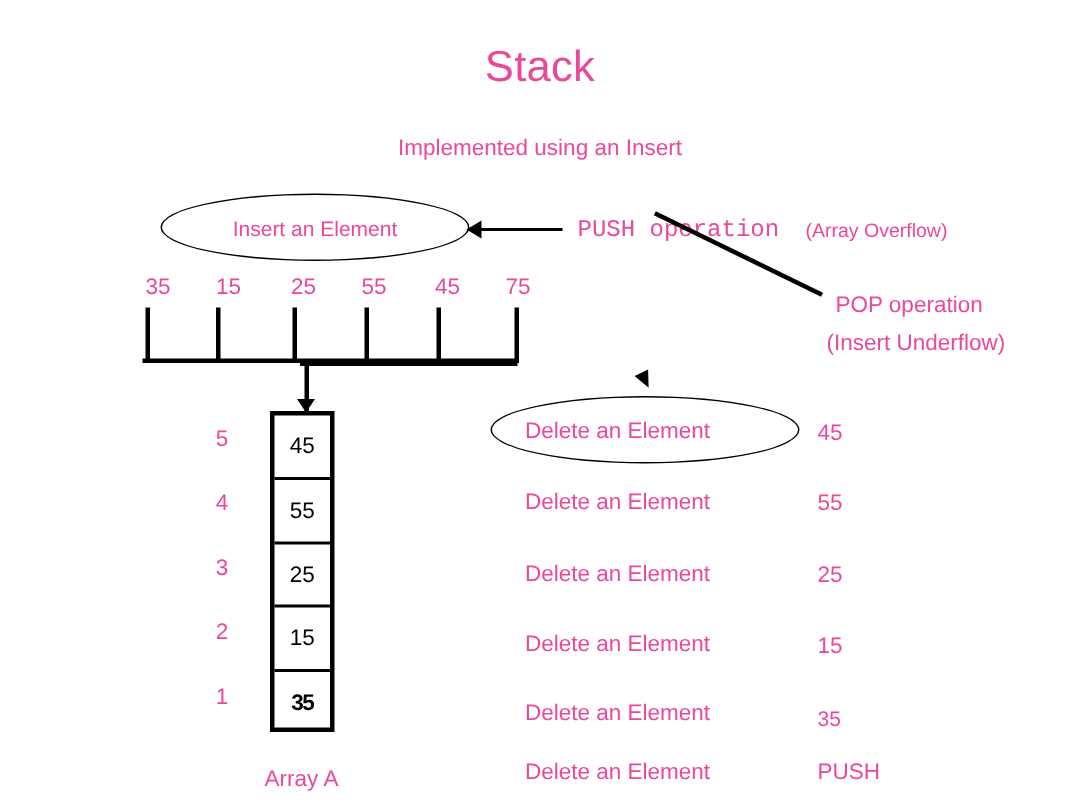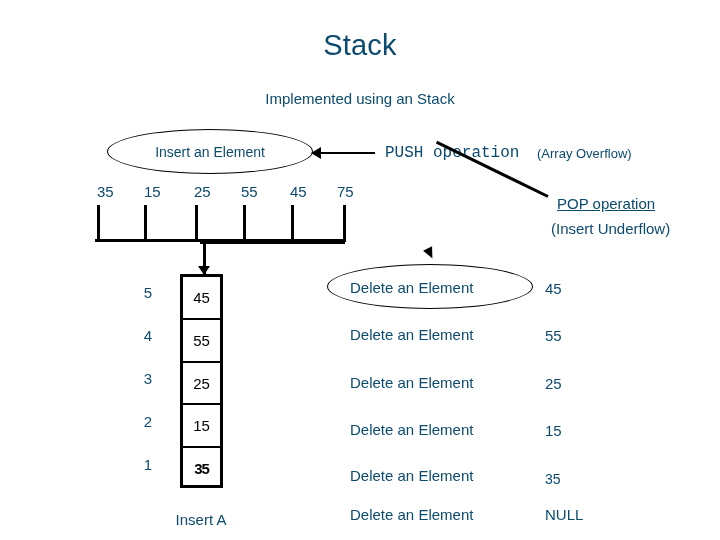--- a/index.html
+++ b/index.html
@@ -10,21 +10,21 @@
   #slide {
     position: relative;
     width: 720px;
     height: 540px;
     background: #ffffff;
     overflow: hidden;
     font-family: "Liberation Sans", sans-serif;
     color: #000000;
   }
   .abs { position: absolute; }
-  .txt { white-space: nowrap; color: #0c4a6e; }
+  .txt { white-space: nowrap; color: #ec4899; }
 
   #title {
     left: 0; right: 0; top: 28px;
     text-align: center;
     font-size: 29px;
     line-height: 34px;
     letter-spacing: 0.2px;
   }
   #subtitle {
     left: 0; right: 0; top: 89px;
@@ -133,21 +133,21 @@
     left: 131px; top: 510px;
     width: 140px;
     text-align: center;
     font-size: 15px;
     line-height: 19px;
   }
 
   
   #pop-op {
     left: 557px; top: 194px;
-    font-size: 15px; line-height: 20px; text-decoration: underline;
+    font-size: 15px; line-height: 20px;
   }
   #stack-underflow {
     left: 551px; top: 219px;
     font-size: 15px; line-height: 20px;
   }
   #pop-line {
     left: 424px; top: 195px;
     width: 124px; height: 0;
     border-top: 3px solid #000;
     transform-origin: 100% 50%;
@@ -183,21 +183,21 @@
     text-align: left;
     line-height: 19px;
   }
 </style>
 </head>
 <body>
 
 <div id="slide">
 
   <div class="abs txt" id="title">Stack</div>
-  <div class="abs txt" id="subtitle">Implemented using an Stack</div>
+  <div class="abs txt" id="subtitle">Implemented using an Insert</div>
 
   <div class="abs" id="insert-ellipse"></div>
   <div class="abs txt" id="insert-label">Insert an Element</div>
   <div class="abs" id="push-line"></div>
   <div class="abs" id="push-arrowhead"></div>
   <div class="abs txt" id="push-op">PUSH operation</div>
   <div class="abs txt" id="stack-overflow">(Array Overflow)</div>
 
   <div id="input-sequence">
       <div class="abs txt num-item" style="left: 97px;">35</div>
@@ -225,36 +225,36 @@
       <div class="array-cell">15</div>
       <div class="array-cell last doubled">35</div>
     </div>
   <div id="array-indices">
       <div class="abs txt idx-label" style="top: 284px;">5</div>
       <div class="abs txt idx-label" style="top: 327px;">4</div>
       <div class="abs txt idx-label" style="top: 370px;">3</div>
       <div class="abs txt idx-label" style="top: 413px;">2</div>
       <div class="abs txt idx-label" style="top: 456px;">1</div>
     </div>
-  <div class="abs txt" id="array-a">Insert A</div>
+  <div class="abs txt" id="array-a">Array A</div>
 
   <div class="abs" id="pop-line"></div>
   <div class="abs" id="pop-arrowhead"></div>
   <div class="abs txt" id="pop-op">POP operation</div>
   <div class="abs txt" id="stack-underflow">(Insert Underflow)</div>
   <div class="abs" id="delete-ellipse"></div>
 
   <div id="delete-list">
       <div class="abs txt del-label" style="top: 278px;">Delete an Element</div>
       <div class="abs txt del-value" style="top: 279px; font-size: 15px;">45</div>
       <div class="abs txt del-label" style="top: 325px;">Delete an Element</div>
       <div class="abs txt del-value" style="top: 326px; font-size: 15px;">55</div>
       <div class="abs txt del-label" style="top: 373px;">Delete an Element</div>
       <div class="abs txt del-value" style="top: 374px; font-size: 15px;">25</div>
       <div class="abs txt del-label" style="top: 420px;">Delete an Element</div>
       <div class="abs txt del-value" style="top: 421px; font-size: 15px;">15</div>
       <div class="abs txt del-label" style="top: 466px;">Delete an Element</div>
       <div class="abs txt del-value" style="top: 470px; font-size: 14px;">35</div>
       <div class="abs txt del-label" style="top: 505px;">Delete an Element</div>
-      <div class="abs txt del-value" style="top: 505px; font-size: 15px;">NULL</div>
+      <div class="abs txt del-value" style="top: 505px; font-size: 15px;">PUSH</div>
     </div>
 
 </div>
 
 </body></html>

